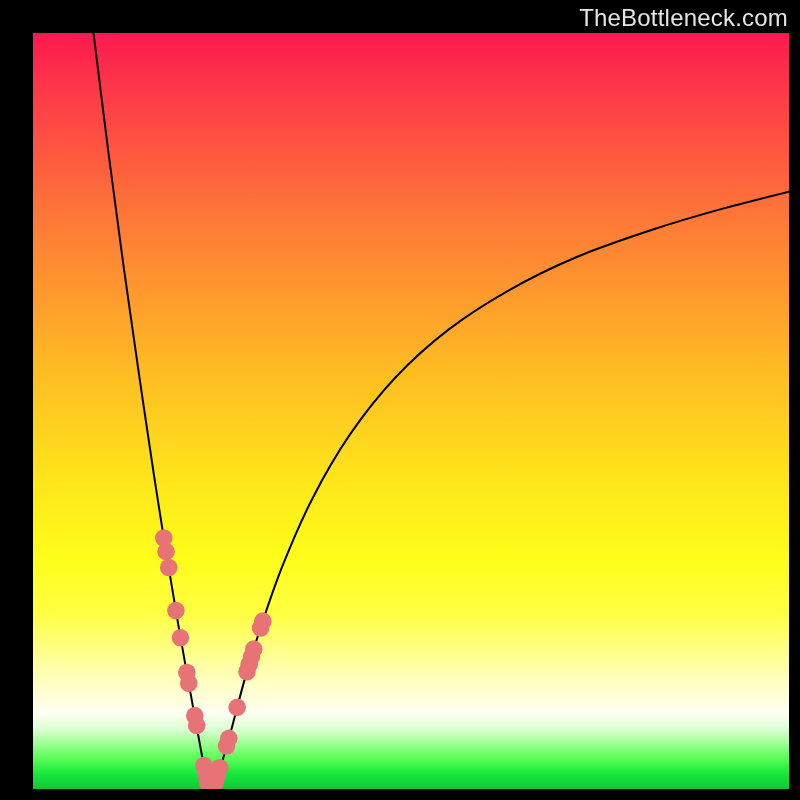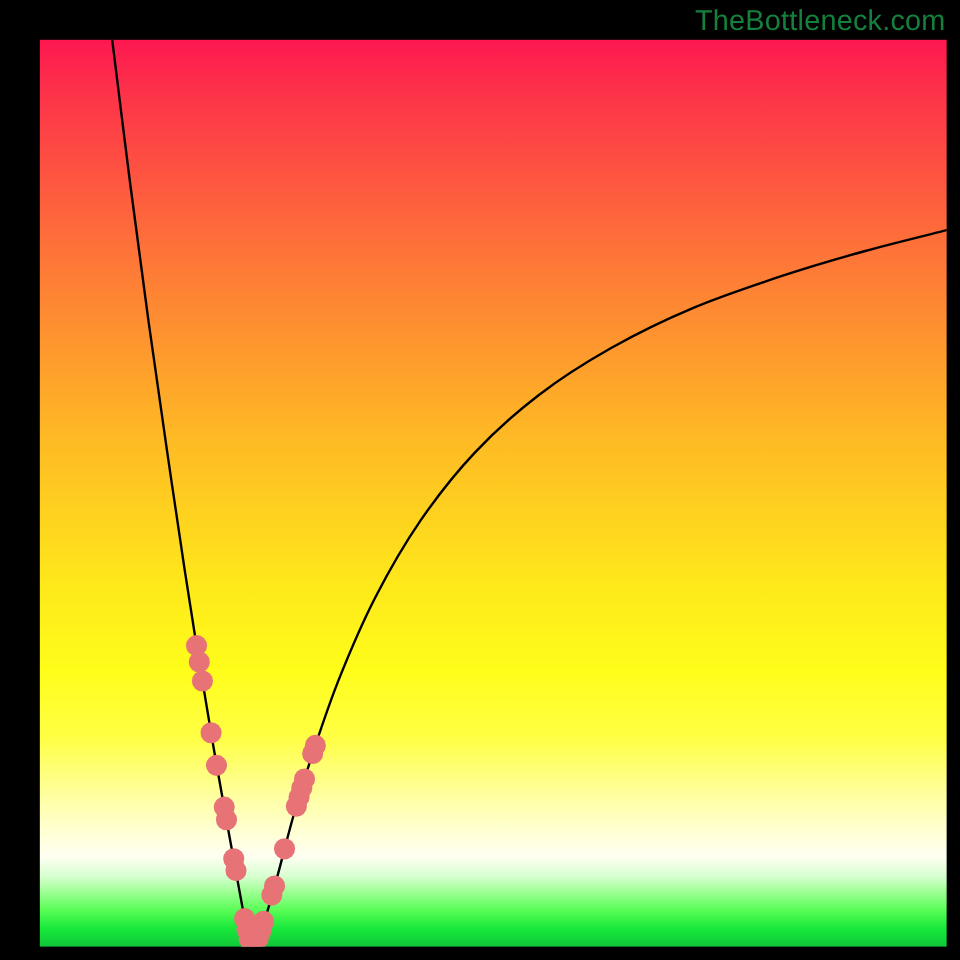--- a/index.html
+++ b/index.html
@@ -50,21 +50,21 @@
   svg.curves {
     position: absolute;
     inset: 0;
     width: 756px;
     height: 756px;
   }
   .watermark {
     position: absolute;
     top: 4px;
     right: 12px;
-    color: #15803d;
+    color: #e5e5e5;
     font-size: 24px;
     letter-spacing: 0.2px;
     font-weight: 400;
     user-select: none;
   }
 </style>
 </head>
 <body>
 
 <div class="stage">

